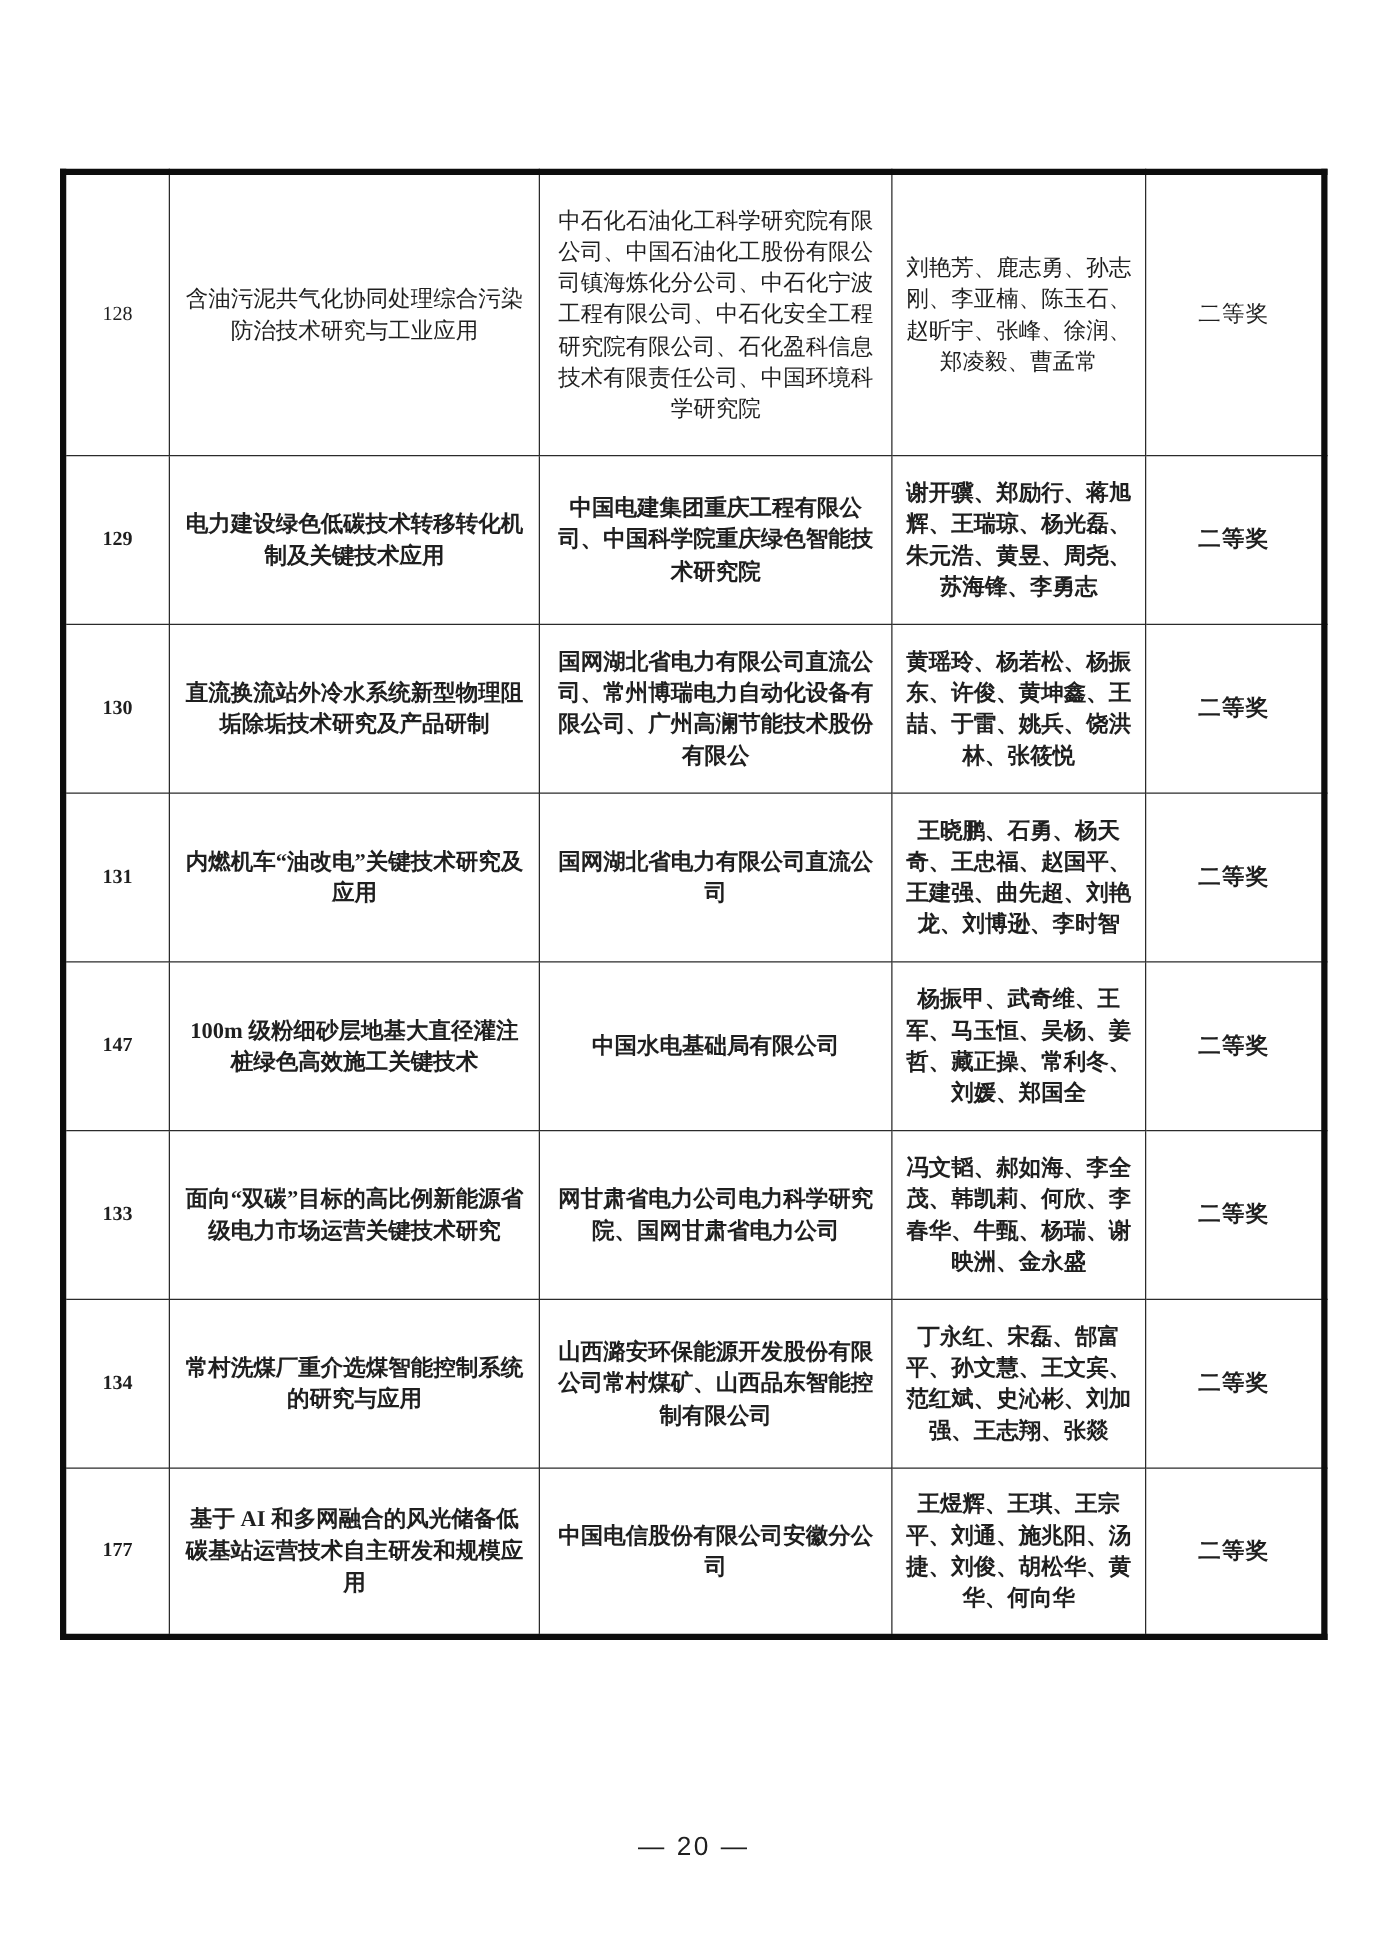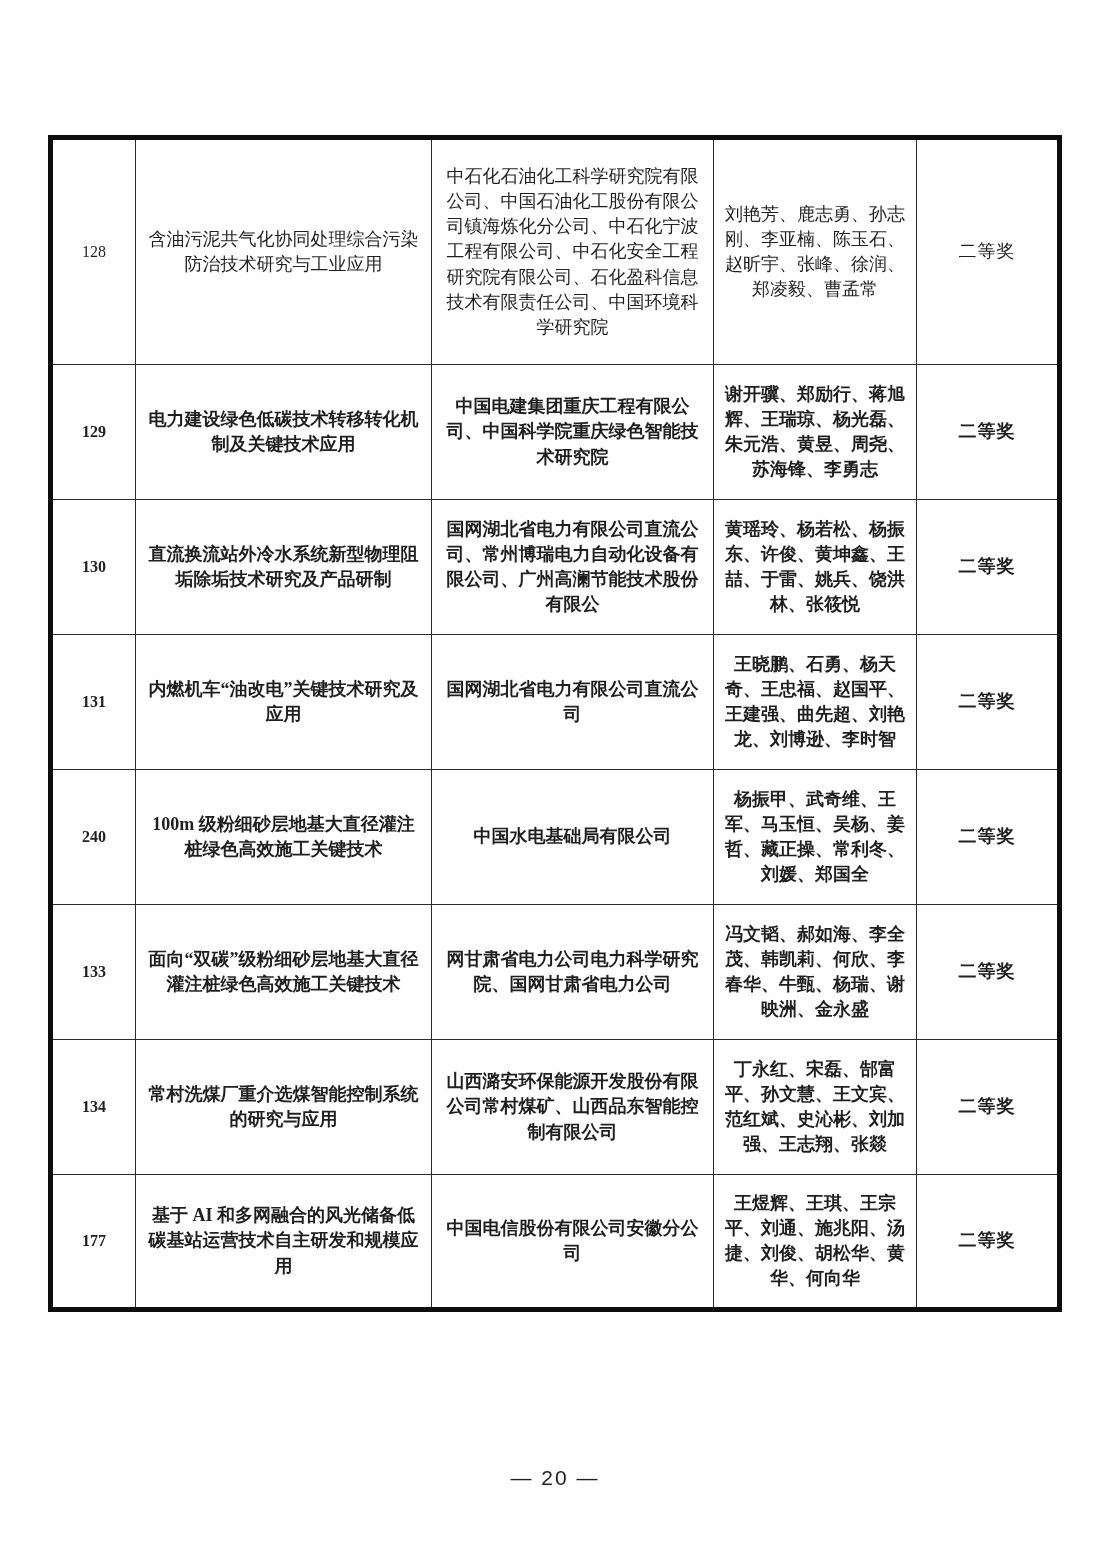--- a/index.html
+++ b/index.html
@@ -97,29 +97,29 @@
         <td class="cell-award">二等奖</td>
       </tr>
       <tr class="row-std">
         <td class="cell-no">131</td>
         <td class="cell-title">内燃机车“油改电”关键技术研究及应用</td>
         <td class="cell-orgs">国网湖北省电力有限公司直流公司</td>
         <td class="cell-people">王晓鹏、石勇、杨天奇、王忠福、赵国平、王建强、曲先超、刘艳龙、刘博逊、李时智</td>
         <td class="cell-award">二等奖</td>
       </tr>
       <tr class="row-std">
-        <td class="cell-no">240</td>
+        <td class="cell-no">147</td>
         <td class="cell-title">100m 级粉细砂层地基大直径灌注桩绿色高效施工关键技术</td>
         <td class="cell-orgs">中国水电基础局有限公司</td>
         <td class="cell-people">杨振甲、武奇维、王军、马玉恒、吴杨、姜哲、藏正操、常利冬、刘媛、郑国全</td>
         <td class="cell-award">二等奖</td>
       </tr>
       <tr class="row-std">
         <td class="cell-no">133</td>
-        <td class="cell-title">面向“双碳”级粉细砂层地基大直径灌注桩绿色高效施工关键技术</td>
+        <td class="cell-title">面向“双碳”目标的高比例新能源省级电力市场运营关键技术研究</td>
         <td class="cell-orgs">网甘肃省电力公司电力科学研究院、国网甘肃省电力公司</td>
         <td class="cell-people">冯文韬、郝如海、李全茂、韩凯莉、何欣、李春华、牛甄、杨瑞、谢映洲、金永盛</td>
         <td class="cell-award">二等奖</td>
       </tr>
       <tr class="row-std">
         <td class="cell-no">134</td>
         <td class="cell-title">常村洗煤厂重介选煤智能控制系统的研究与应用</td>
         <td class="cell-orgs">山西潞安环保能源开发股份有限公司常村煤矿、山西品东智能控制有限公司</td>
         <td class="cell-people">丁永红、宋磊、郜富平、孙文慧、王文宾、范红斌、史沁彬、刘加强、王志翔、张燚</td>
         <td class="cell-award">二等奖</td>

